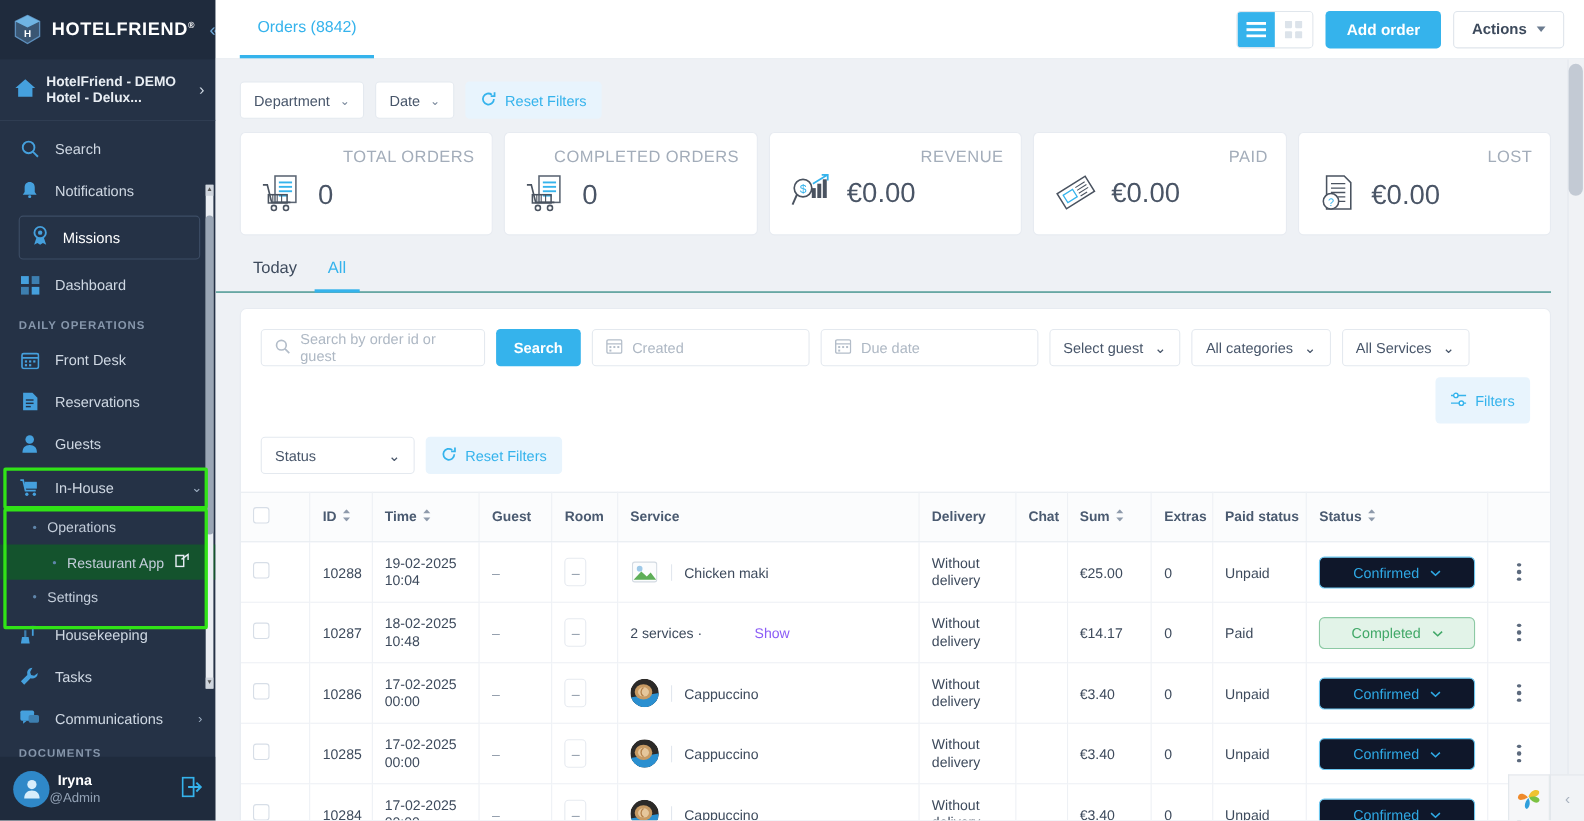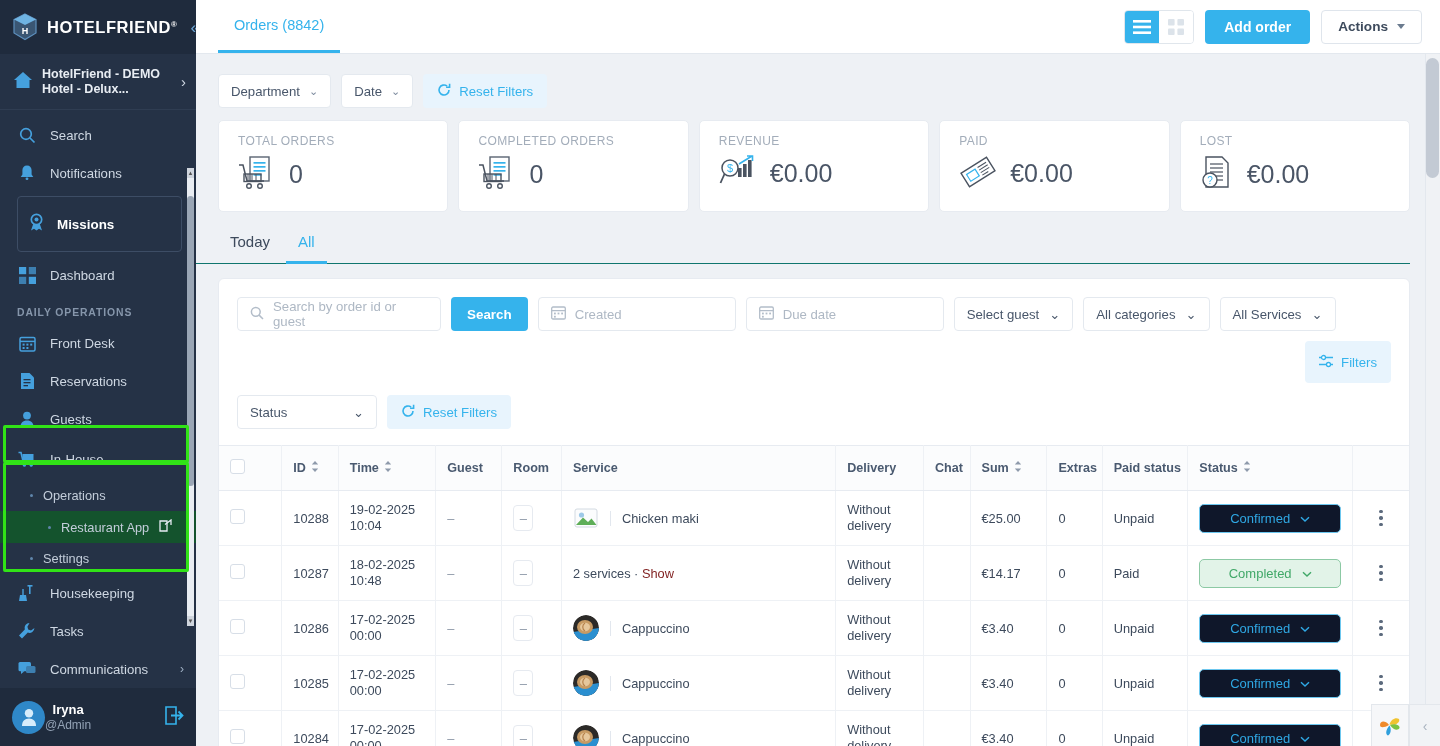--- a/index.html
+++ b/index.html
@@ -50,22 +50,22 @@
   .sb-item {
     display: flex; align-items: center; gap: 13px;
     padding: 9px 12px 9px 17px; color: #cfd8e3; font-size: 13.2px; cursor: pointer;
     position: relative;
   }
   .sb-item .ic { flex: 0 0 20px; height: 20px; display:flex; align-items:center; justify-content:center;}
   .sb-item .lbl { flex: 1; }
   .sb-item .chev { color:#9fb0c4; font-size: 12px; }
   .sb-missions {
     margin: 4px 14px 4px 17px; border: 1px solid #3d4d65; border-radius: 4px;
-    padding: 16px 10px; display: flex; align-items: center; gap: 12px;
-    color: #ffffff; font-size: 13.4px; font-weight: 700; cursor: pointer;
+    padding: 8px 10px; display: flex; align-items: center; gap: 12px;
+    color: #ffffff; font-size: 13.4px; font-weight: 400; cursor: pointer;
   }
   .sb-section {
     color: #8696ab; font-size: 10.4px; font-weight: bold; letter-spacing: .9px;
     padding: 13px 12px 6px 17px;
   }
   .sb-sub {
     display: flex; align-items: center; gap: 10px;
     padding: 8px 12px 8px 30px; color: #c3cdda; font-size: 12.8px; cursor: pointer;
   }
   .sb-sub .dot { width: 3px; height: 3px; border-radius: 50%; background: #5f86ab; flex:0 0 3px;}
@@ -143,21 +143,21 @@
     background: #e8f4fd; border: none; color: #35b3ec; border-radius: 4px; height: 34px;
     display: flex; align-items: center; gap: 8px; padding: 0 14px; font-size: 13.2px;
     cursor: pointer; font-weight: 500;
   }
 
   .statsrow { display: flex; gap: 10px; padding: 12px 30px 0 22px; }
   .statcard {
     flex: 1; background: #fff; border: 1px solid #e7ebf1; border-radius: 5px;
     padding: 13px 16px 16px 19px; min-height: 92px;
   }
-  .stat-label { color: #a3adba; font-size: 12px; letter-spacing: .4px; }
+  .stat-label { color: #a3adba; font-size: 15px; letter-spacing: .4px; text-align: right; }
   .stat-body { display: flex; align-items: center; gap: 13px; margin-top: 7px; }
   .stat-val { font-size: 25px; color: #4a5566; font-weight: 400; }
 
   .tabs2 { display: flex; gap: 4px; padding: 21px 0 0 22px; border-bottom: 1px solid #0f766e; margin-right: 30px;}
   .tab2 {
     padding: 0 12px 11px 12px; font-size: 15px; color: #3d4a5c; cursor: pointer;
     border-bottom: 3px solid transparent; margin-bottom: -1px;
   }
   .tab2.active { color: #35b3ec; border-bottom-color: #35b3ec; }
 
@@ -213,21 +213,21 @@
   .roombox {
     width: 20px; height: 26px; border: 1px solid #e6eaf0; border-radius: 4px;
     display: flex; align-items: center; justify-content: center; color: #8c98a7; font-size: 13px;
   }
   .svc { display: flex; align-items: center; gap: 11px; }
   .thumb-img { width: 26px; height: 26px; border-radius: 50%; flex: 0 0 26px; overflow: hidden; }
   .thumb-img.broken {
     border-radius: 3px; background: #fff; display:flex;align-items:center;justify-content:center;
   }
   .svc-sep { width: 1px; height: 15px; background: #e2e7ee; }
-  .link { color: #7f1d1d; cursor: pointer; }
+  .link { color: #8b5cf6; cursor: pointer; margin-left: 44px; }
   .twoline { line-height: 16px; }
   .statusbtn {
     width: 100%; height: 29px; border-radius: 5px; display: flex; align-items: center;
     justify-content: center; gap: 10px; font-size: 13px; cursor: pointer;
   }
   .st-confirmed { background: #0f172a; border: 1px solid #6cc7ef; color: #2fa8e4; }
   .st-completed { background: #e2f3e8; border: 1px solid #8cc9a4; color: #41a868; }
   .kebab { display:flex; flex-direction: column; gap: 3px; align-items:center; cursor:pointer;}
   .kebab i { width: 3.5px; height: 3.5px; background: #5c6a7d; border-radius: 50%; display:block;}
 

